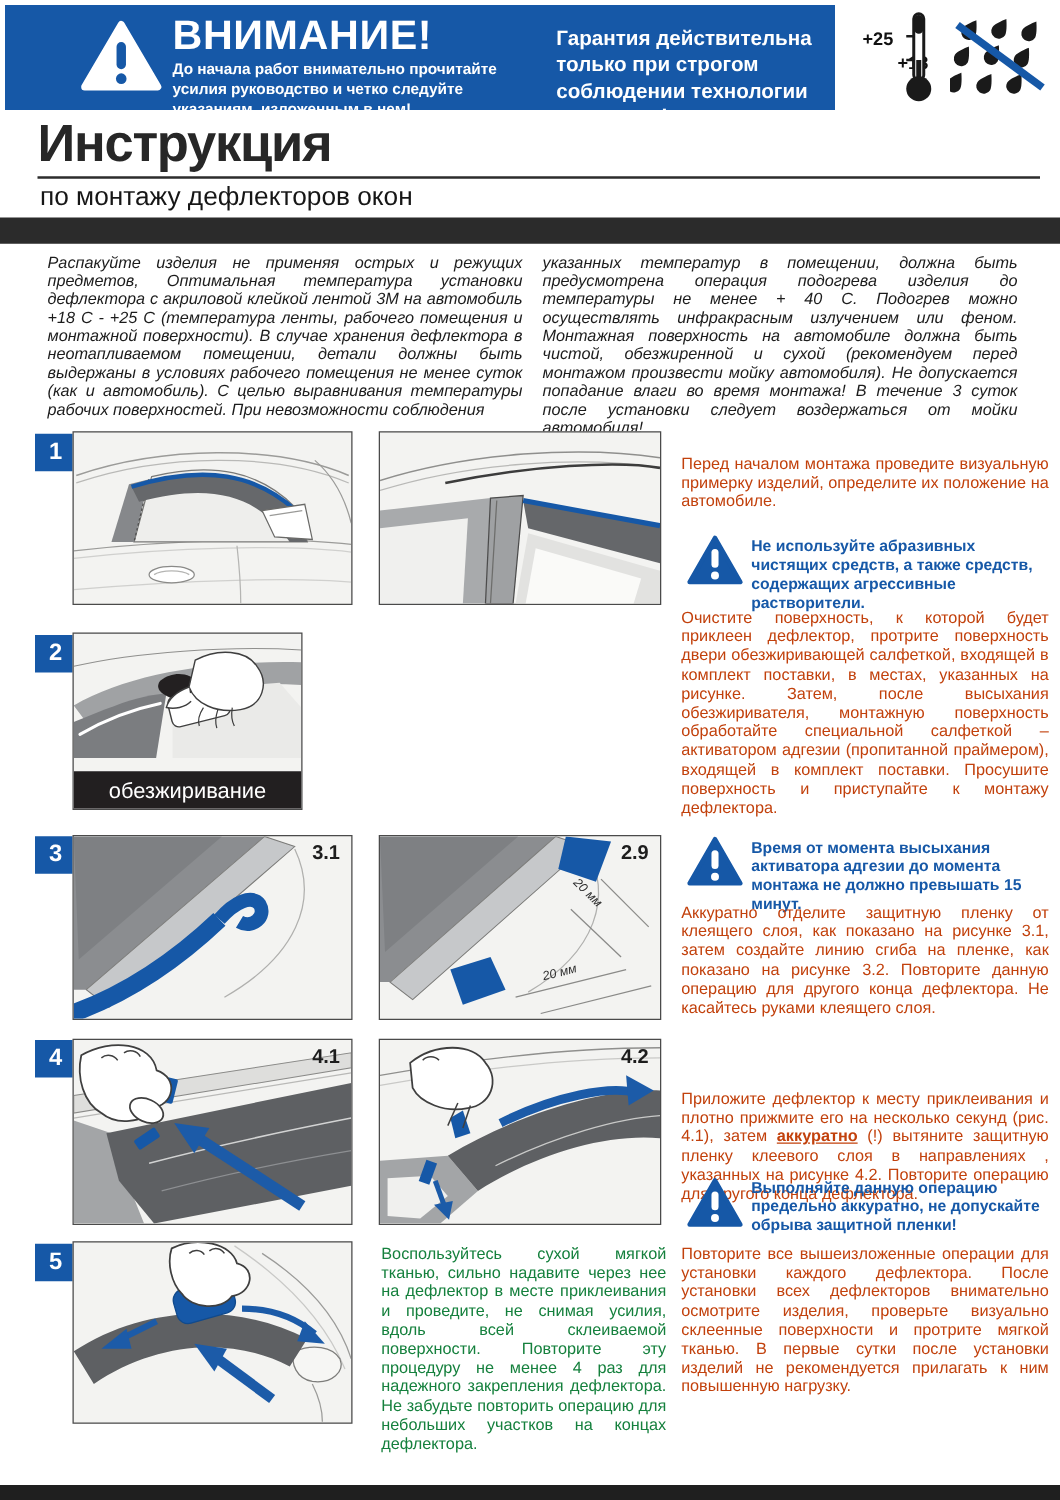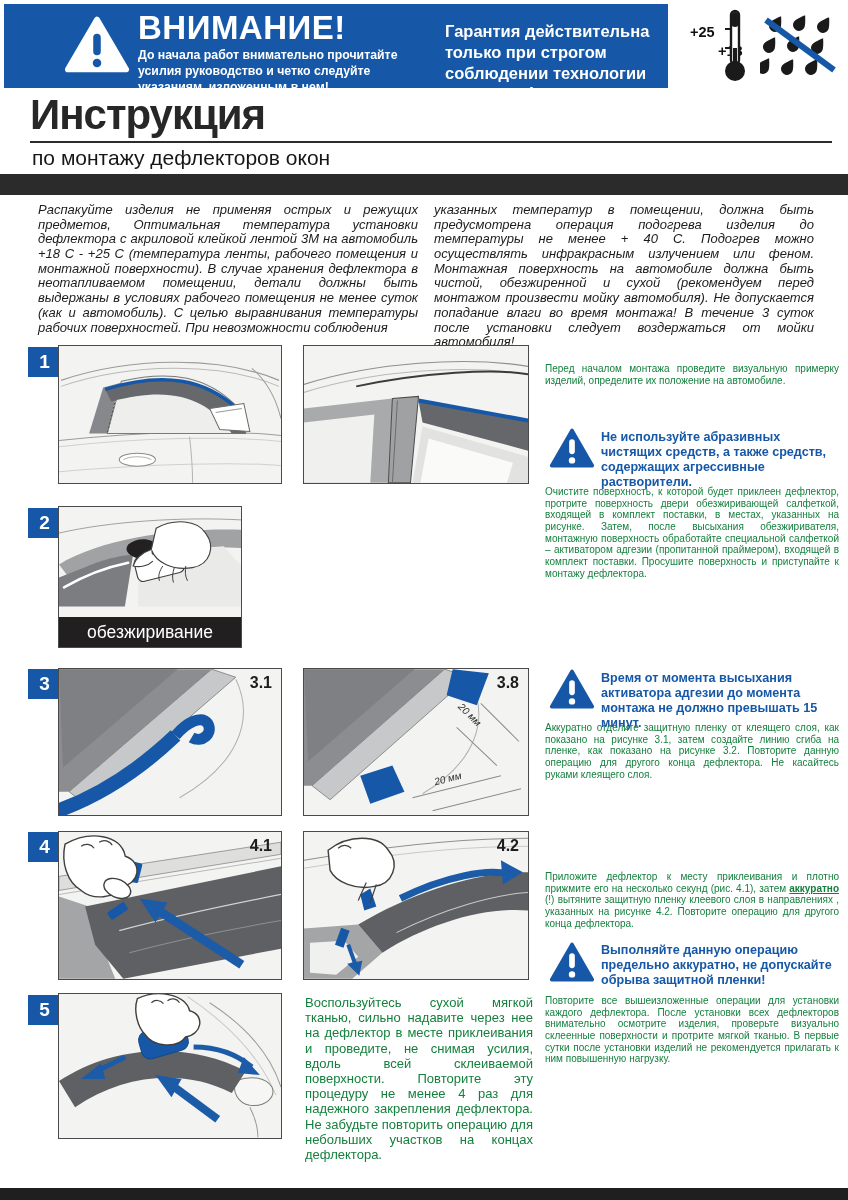--- a/index.html
+++ b/index.html
@@ -35,21 +35,21 @@
            font-weight:bold; font-size:19px; display:flex; align-items:center; justify-content:center; }
   .fig { position:absolute; background:#f3f3f1; border:1.5px solid #4a4a4a; overflow:hidden; }
   .fig svg { display:block; width:100%; height:100%; }
   .fig-tag { position:absolute; top:5px; right:9px; font-size:16px; font-weight:bold; color:#1d1d1d; }
   .imglabel { position:absolute; left:0; right:0; bottom:0; height:30px; display:flex; align-items:center;
               justify-content:center; color:#fff; font-size:17.5px; }
   .lbl-black { background:#221f20; }
   .lbl-blue { background:#1658a7; }
   .dim { position:absolute; font-size:10px; font-style:italic; color:#2e2e2e; white-space:nowrap; }
 
-  .stext { position:absolute; left:545px; width:294px; font-size:10px; line-height:1.17; text-align:justify; color:#15803d; }
+  .stext { position:absolute; left:545px; width:294px; font-size:13px; line-height:1.17; text-align:justify; color:#c2410c; }
   .mtext { position:absolute; left:305px; width:228px; font-size:13px; line-height:1.17; text-align:justify; color:#15803d; }
   .u { font-weight:bold; text-decoration:underline; }
   .warn-icon { position:absolute; width:46px; height:42px; }
   .warn-text { position:absolute; left:601px; width:240px; font-size:12.6px; line-height:1.2; color:#1658a7; font-weight:bold; }
 </style>
 </head>
 <body>
 
 <div class="page">
 
@@ -185,21 +185,21 @@
       <path d="M0,0 L110,0 L4,92 Z" fill="#7e8083"></path>
       <path d="M140,0 L164,8 L26,130 L8,116 Z" fill="#c6c8ca" stroke="#7a7a78" stroke-width="0.8"></path>
       <path d="M164,8 C186,48 172,92 118,124" stroke="#b0b0ae" fill="none" stroke-width="1"></path>
       <path d="M148,0 L184,4 L172,36 L142,26 Z" fill="#1658a7"></path>
       <path d="M56,106 L88,96 L100,122 L66,134 Z" fill="#1658a7"></path>
       <path d="M176,34 L214,72" stroke="#8a8a88" stroke-width="1" fill="none"></path>
       <path d="M152,58 L192,96" stroke="#8a8a88" stroke-width="1" fill="none"></path>
       <path d="M108,128 L196,106" stroke="#8a8a88" stroke-width="1" fill="none"></path>
       <path d="M128,141 L216,119" stroke="#8a8a88" stroke-width="1" fill="none"></path>
     </svg>
-    <span class="fig-tag">3.8</span>
+    <span class="fig-tag">2.9</span>
     <span class="dim" style="left:152px; top:40px; transform:rotate(45deg);">20 мм</span>
     <span class="dim" style="left:130px; top:104px; transform:rotate(-14deg);">20 мм</span>
   </div>
   <svg class="warn-icon" style="left:549px; top:668px;" viewBox="0 0 52 46">
     <path d="M26,3 L49,43 L3,43 Z" fill="#1658a7" stroke="#1658a7" stroke-width="4" stroke-linejoin="round"></path>
     <rect x="22.8" y="13" width="6.4" height="17" rx="3.2" fill="#ffffff"></rect>
     <circle cx="26" cy="37" r="3.6" fill="#ffffff"></circle>
   </svg>
   <p class="warn-text" style="top:671px;">Время от момента высыхания активатора адгезии до момента монтажа не должно превышать 15 минут.</p>
   <p class="stext" style="top:722px;">Аккуратно отделите защитную пленку от клеящего слоя, как показано на рисунке 3.1, затем создайте линию сгиба на пленке, как показано на рисунке 3.2. Повторите данную операцию для другого конца дефлектора. Не касайтесь руками клеящего слоя.</p>

